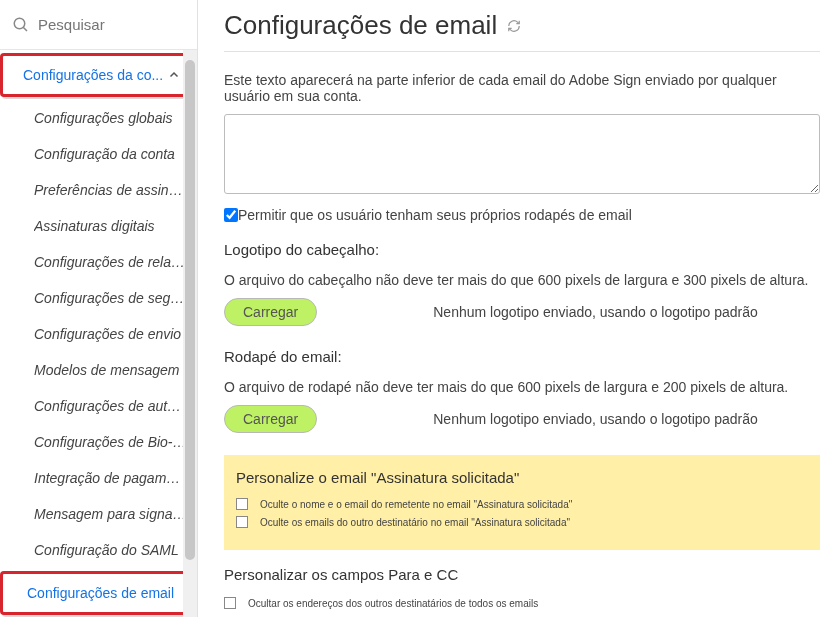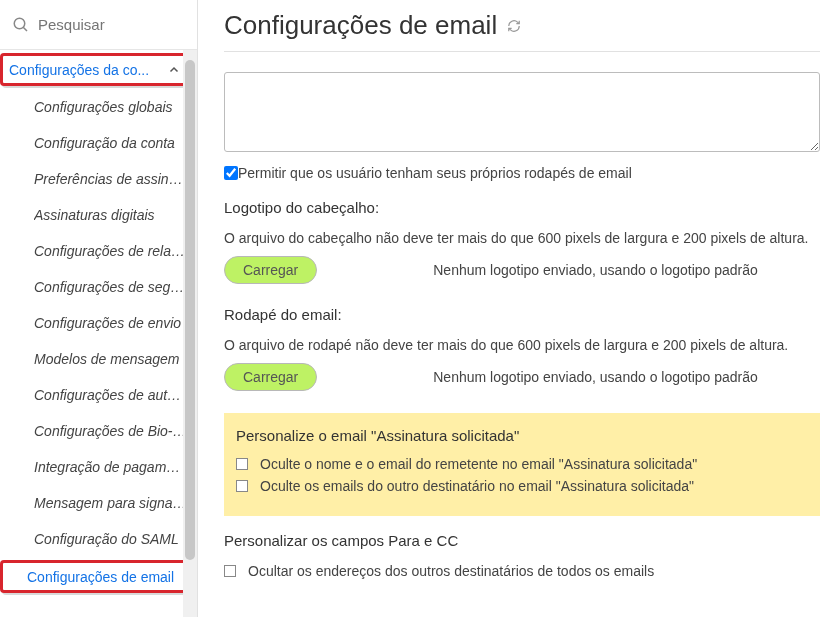--- a/index.html
+++ b/index.html
@@ -63,22 +63,22 @@
     overflow: hidden;
     text-overflow: ellipsis;
   }
   .nav-item span { white-space: nowrap; overflow: hidden; text-overflow: ellipsis; font-style: italic; }
 
   .highlight-box {
     border: 3px solid #d8252d;
     border-radius: 4px;
     box-shadow: 2px 2px 0 rgba(0,0,0,0.15);
     margin: 3px 8px 3px 0;
-    padding: 0 6px 0 6px;
-    height: 33px;
+    padding: 0 6px 0 20px;
+    height: 44px;
     display: flex;
     align-items: center;
   }
   .highlight-header { justify-content: space-between; }
   .highlight-item { padding-left: 24px; }
 
   
   .scroll-track {
     position: absolute;
     right: 0;
@@ -165,21 +165,21 @@
   .highlight-panel {
     background: #ffefa7;
     padding: 14px 12px 16px 12px;
     margin-bottom: 16px;
   }
   .highlight-panel .section-heading { margin-top: 0; margin-bottom: 12px; }
   .opt-row {
     display: flex;
     align-items: center;
     gap: 12px;
-    font-size: 14px;
+    font-size: 10px;
     color: #444;
     margin: 6px 0;
   }
   .empty-check {
     width: 12px; height: 12px;
     border: 1px solid #888;
     background: #fff;
     display: inline-block;
   }
 </style>
@@ -262,30 +262,31 @@
     <div class="page-title-row">
       <h1 class="page-title">Configurações de email</h1>
       <svg class="refresh-icon" width="14" height="14" viewBox="0 0 24 24" fill="none" stroke="#999" stroke-width="2">
           <path d="M3 12a9 9 0 0 1 15-6.7L21 8"></path>
           <path d="M21 3v5h-5"></path>
           <path d="M21 12a9 9 0 0 1-15 6.7L3 16"></path>
           <path d="M3 21v-5h5"></path>
         </svg>
     </div>
 
+    <p class="intro-text">Este texto aparecerá na parte inferior de cada email do Adobe Sign enviado por qualquer usuário em sua conta.</p>
 
     <textarea class="footer-textarea" style=""></textarea>
 
     <label class="check-row">
       <input type="checkbox" checked="" style="">
       <span>Permitir que os usuário tenham seus próprios rodapés de email</span>
     </label>
 
     <div class="section-heading">Logotipo do cabeçalho:</div>
-    <p class="note-text">O arquivo do cabeçalho não deve ter mais do que 600 pixels de largura e 200 pixels de altura.</p>
+    <p class="note-text">O arquivo do cabeçalho não deve ter mais do que 600 pixels de largura e 300 pixels de altura.</p>
     <div class="upload-row">
       <button class="upload-btn">Carregar</button>
       <span class="status-text">Nenhum logotipo enviado, usando o logotipo padrão</span>
     </div>
 
     <div class="section-heading">Rodapé do email:</div>
     <p class="note-text">O arquivo de rodapé não deve ter mais do que 600 pixels de largura e 200 pixels de altura.</p>
     <div class="upload-row">
       <button class="upload-btn">Carregar</button>
       <span class="status-text">Nenhum logotipo enviado, usando o logotipo padrão</span>

